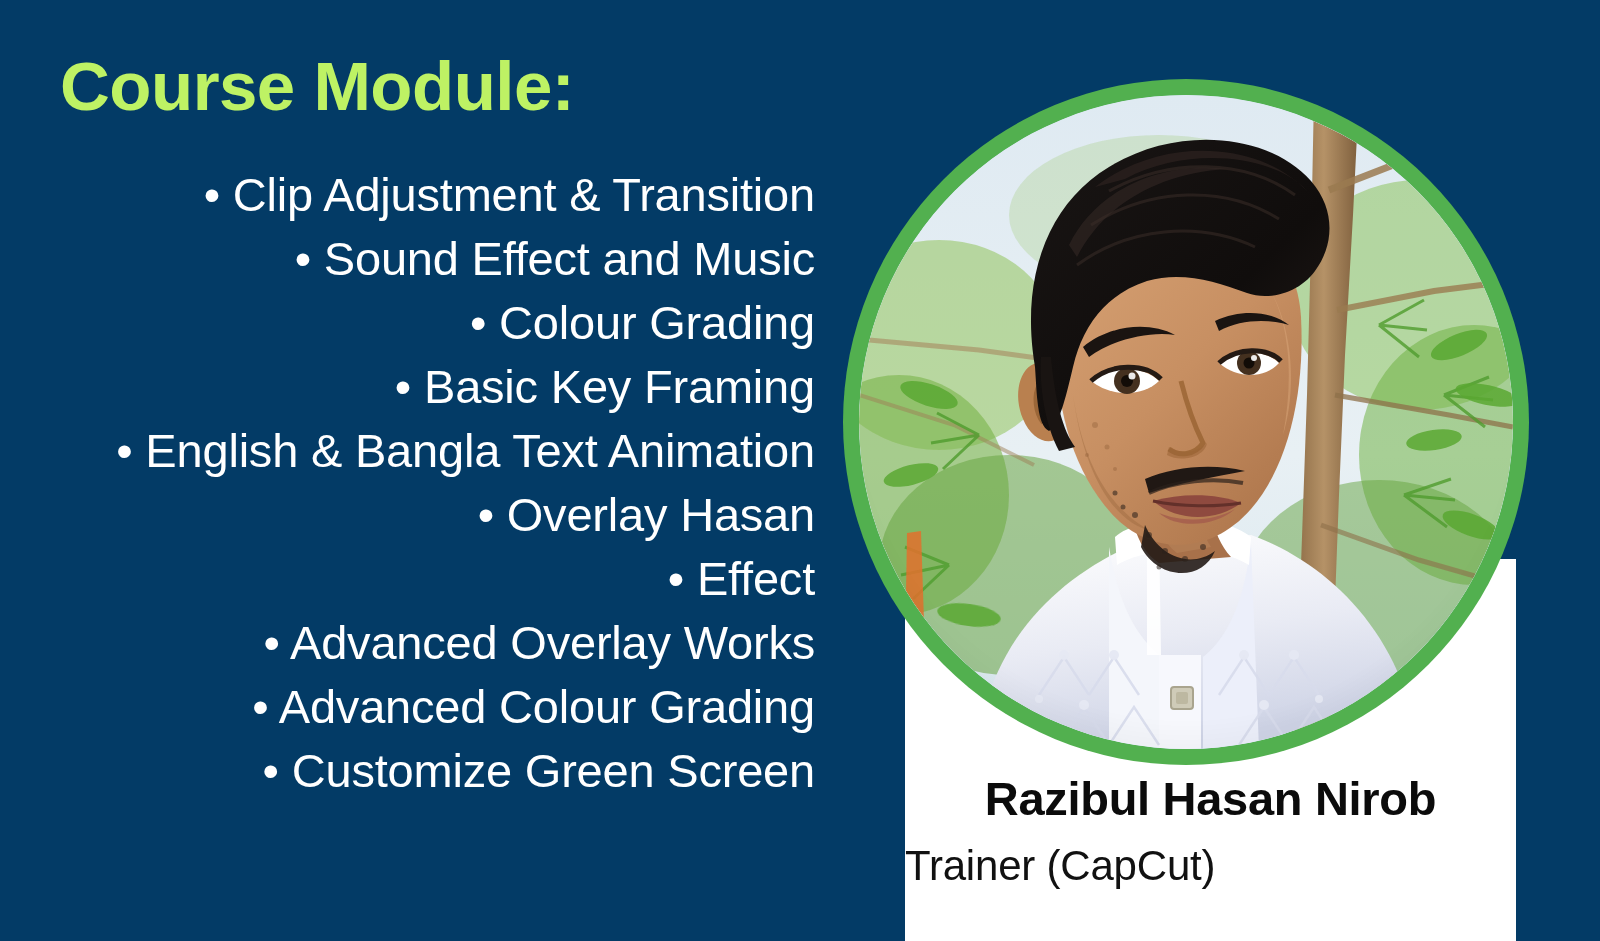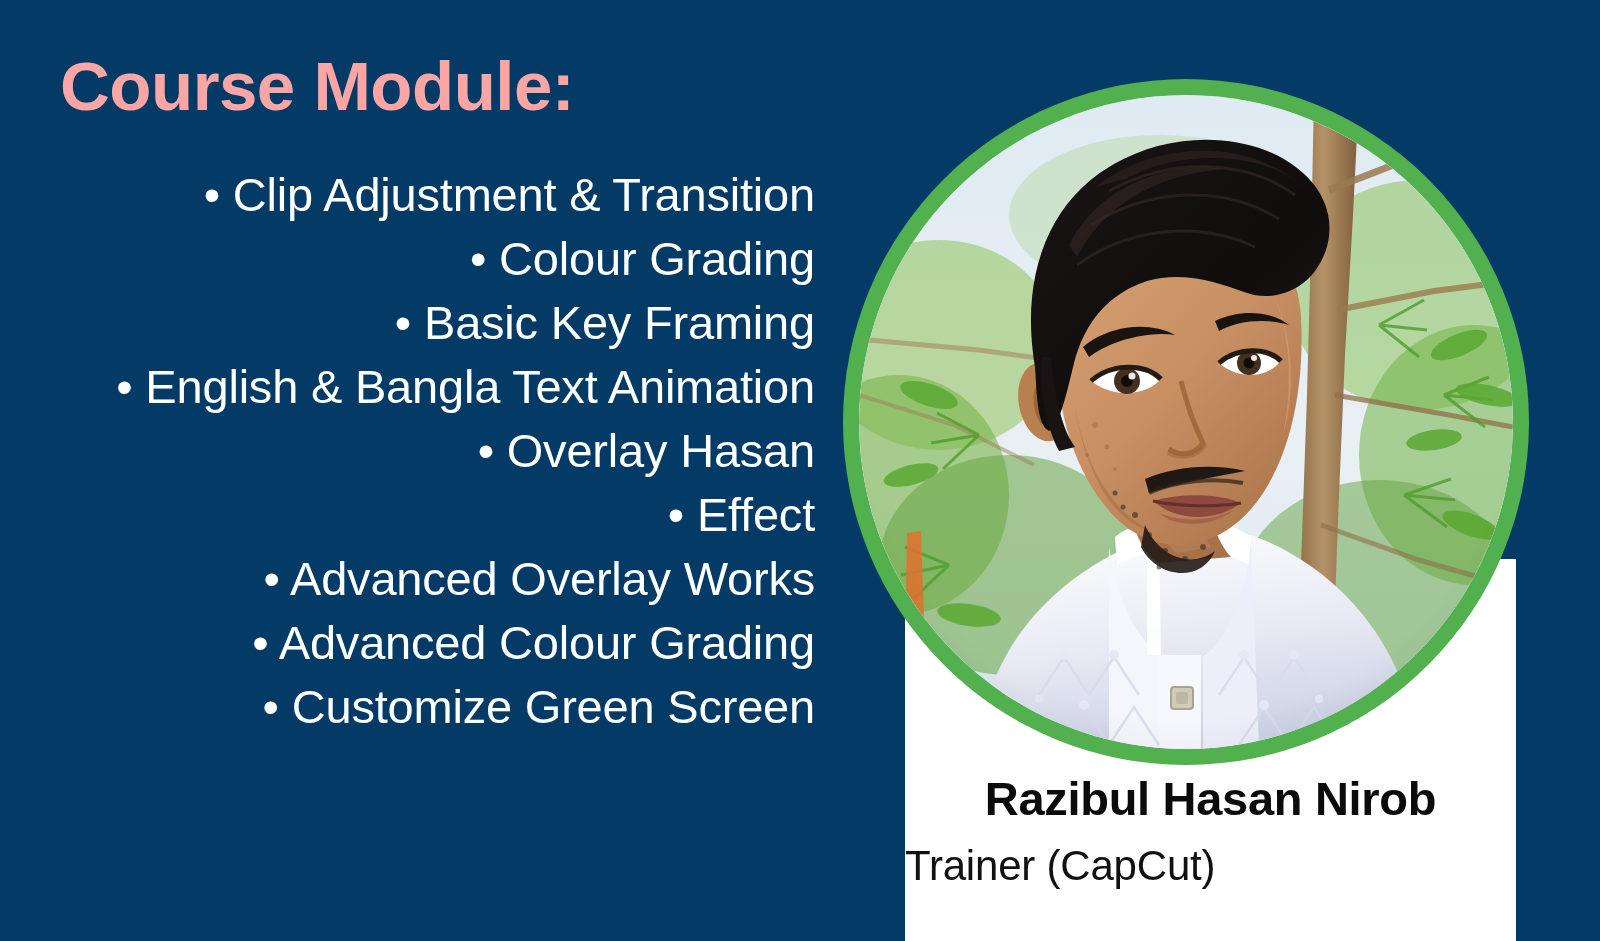--- a/index.html
+++ b/index.html
@@ -22,21 +22,21 @@
     left: 0; top: 0;
     width: 880px;
     height: 941px;
   }
   #course-title {
     position: absolute;
     left: 60px;
     top: 52px;
     font-size: 69px;
     font-weight: bold;
-    color: #fca5a5;
+    color: #bef264;
     letter-spacing: -0.5px;
     line-height: 1.0;
     white-space: nowrap;
   }
   #module-list {
     position: absolute;
     left: 55px;
     top: 163px;
     width: 760px;
     margin: 0;
@@ -127,20 +127,21 @@
 <body>
 
 <div id="canvas">
 
   <div id="left-col">
 
     <div id="course-title">Course Module:</div>
 
     <ul id="module-list">
       <li><span class="bullet-glyph">•</span> <span>Clip Adjustment &amp; Transition</span></li>
+      <li><span class="bullet-glyph">•</span> <span>Sound Effect and Music</span></li>
       <li><span class="bullet-glyph">•</span> <span>Colour Grading</span></li>
       <li><span class="bullet-glyph">•</span> <span>Basic Key Framing</span></li>
       <li><span class="bullet-glyph">•</span> <span>English &amp; Bangla Text Animation</span></li>
       <li><span class="bullet-glyph">•</span> <span>Overlay Hasan</span></li>
       <li><span class="bullet-glyph">•</span> <span>Effect</span></li>
       <li><span class="bullet-glyph">•</span> <span>Advanced Overlay Works</span></li>
       <li><span class="bullet-glyph">•</span> <span>Advanced Colour Grading</span></li>
       <li><span class="bullet-glyph">•</span> <span>Customize Green Screen</span></li>
     </ul>
   </div>

